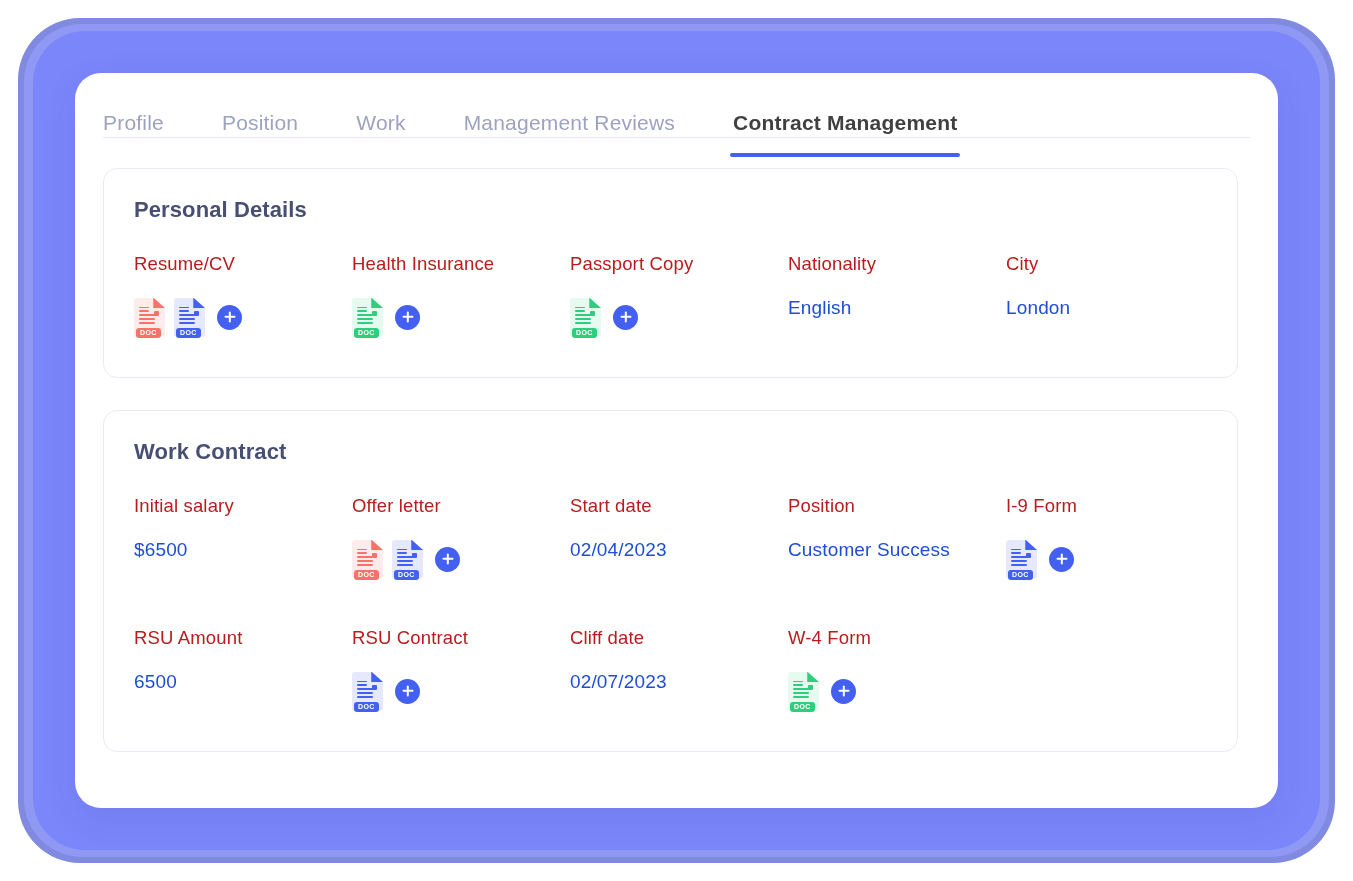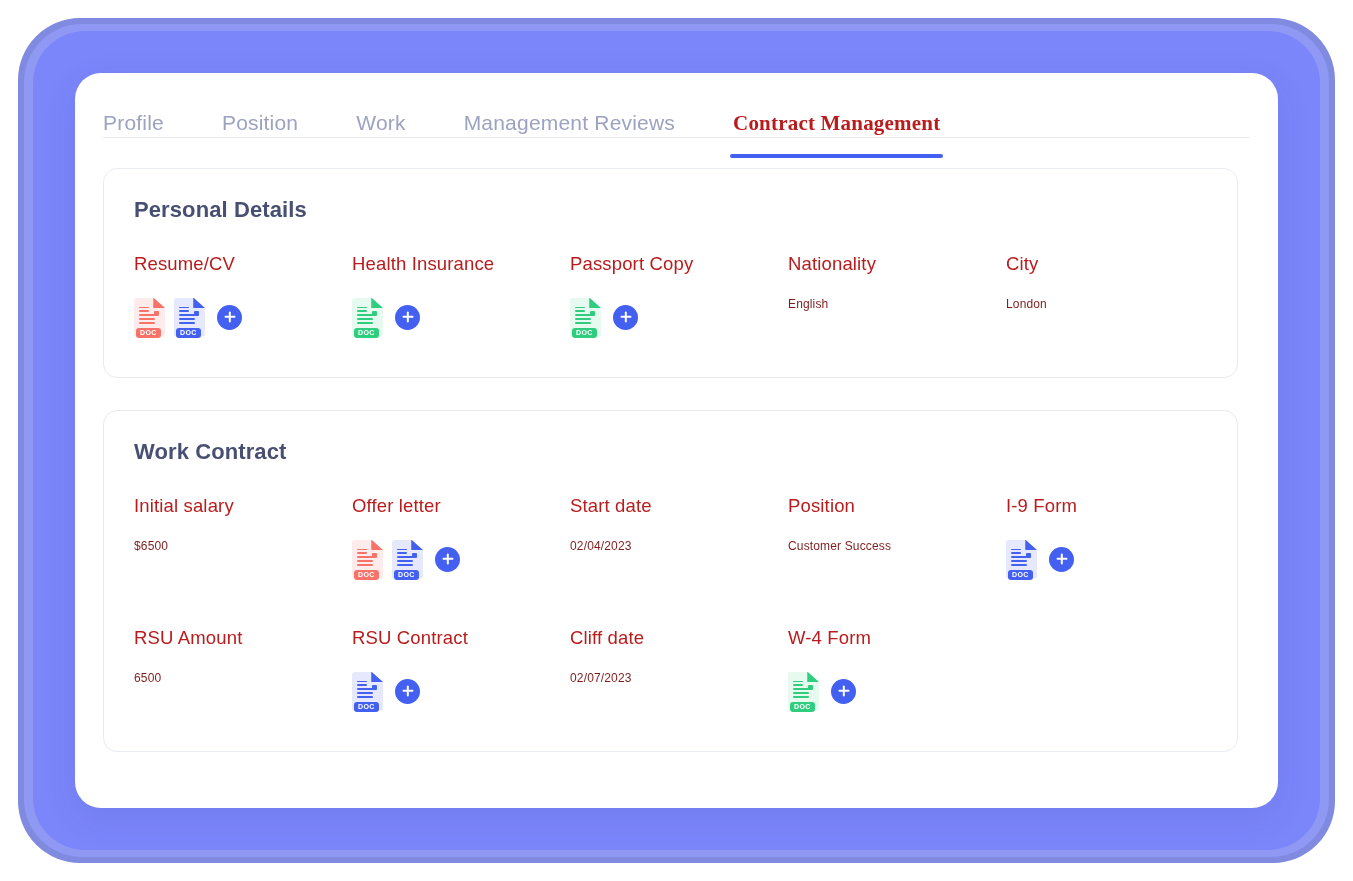--- a/index.html
+++ b/index.html
@@ -74,23 +74,22 @@
     padding: 0 0 21px 0;
     margin-right: 58px;
     white-space: nowrap;
     cursor: pointer;
     background: none;
     border: none;
     font-family: inherit;
   }
   .tab:last-child { margin-right: 0; }
   .tab.active {
-    color: #b91c1c;
+    color: #404040;
     font-weight: 700;
-    font-family: Liberation Serif, serif;
   }
   .tab.active::after {
     content: "";
     position: absolute;
     left: -3px; right: -3px;
     bottom: -1px;
     height: 4px;
     border-radius: 2px;
     background: #4460f1;
   }
@@ -122,22 +121,22 @@
 
   .field { min-height: 78px; }
   .field-label {
     font-size: 18.5px;
     color: #b91c1c;
     letter-spacing: .15px;
     margin-bottom: 22px;
     white-space: nowrap;
   }
   .field-value {
-    font-size: 12px;
-    color: #7f1d1d;
+    font-size: 19px;
+    color: #1d4ed8;
     letter-spacing: .15px;
     white-space: nowrap;
     line-height: 1.2;
   }
 
   .docs { display: flex; align-items: center; gap: 9px; height: 40px; }
 
   
   .doc {
     position: relative;

